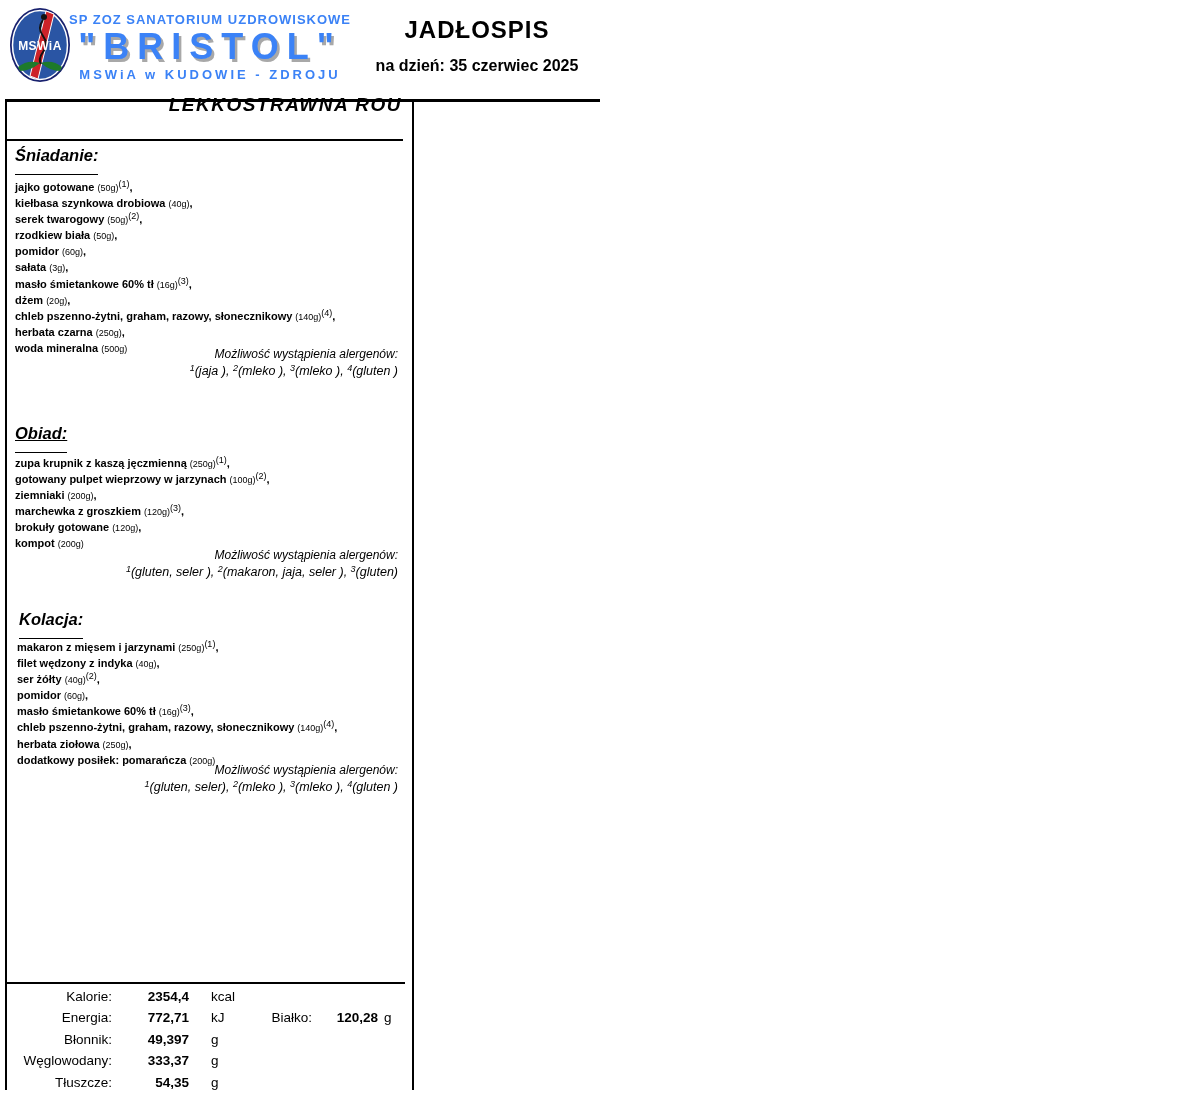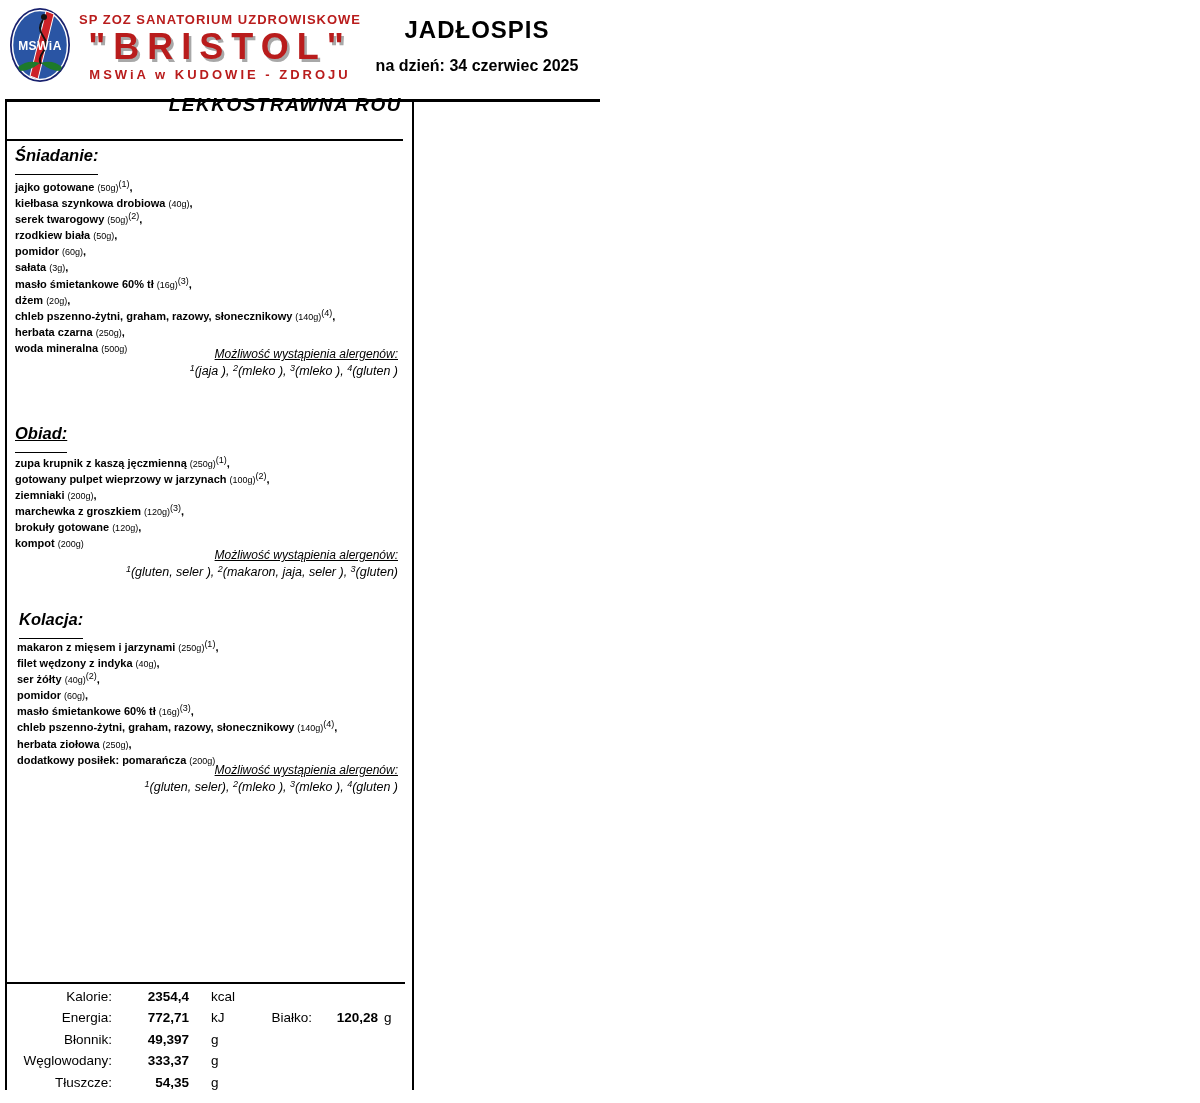--- a/index.html
+++ b/index.html
@@ -4,21 +4,21 @@
 <style>
   html,body{margin:0;padding:0;background:#fff;}
   body{
     width:1200px;height:1103px;position:relative;overflow:hidden;
     font-family:"Liberation Sans","DejaVu Sans",sans-serif;color:#000;
   }
   .abs{position:absolute;}
 
   
   .logo{left:8px;top:5px;width:64px;height:82px;}
-  .brand-block{left:78px;top:12px;width:284px;text-align:center;color:#b91c1c;}
+  .brand-block{left:68px;top:12px;width:284px;text-align:center;color:#3b82f6;}
   .org-line1{font-size:13px;font-weight:bold;letter-spacing:1px;white-space:nowrap;}
   .brand-name{
     font-size:36px;font-weight:bold;letter-spacing:8px;line-height:1.05;
     margin-top:1px;white-space:nowrap;text-shadow:2.5px 2.5px 0 #a8a8a8;
   }
   .org-line2{font-size:13px;font-weight:bold;letter-spacing:3px;white-space:nowrap;margin-top:1px;}
   .title-block{left:352px;top:16px;width:250px;text-align:center;}
   .doc-title{font-size:24px;font-weight:bold;letter-spacing:1px;}
   .doc-date{font-size:16px;font-weight:bold;margin-top:13px;white-space:nowrap;}
 
@@ -36,21 +36,21 @@
   }
   .sec-head{
     font-size:16.5px;font-weight:bold;font-style:italic;white-space:nowrap;
   }
   .sec-head .u{border-bottom:1.8px solid #000;padding-bottom:10px;}
   .items{font-size:11px;font-weight:bold;line-height:15.1px;white-space:nowrap;}
   .portion{font-size:9px;font-weight:normal;margin-left:3px;letter-spacing:0;}
   sup.fn{font-size:9px;font-weight:normal;line-height:0;vertical-align:4px;}
   .tail{font-weight:bold;}
   .allergens{width:383px;text-align:right;font-style:italic;line-height:16.5px;}
-  .allergen-title{font-size:12px;text-decoration:underline;white-space:nowrap;}
+  .allergen-title{font-size:12px;white-space:nowrap;}
   .allergen-list{font-size:12.5px;white-space:nowrap;}
   .allergen-list sup{font-size:9px;line-height:0;vertical-align:4px;}
 
   
   .nutrition{left:0;top:989px;width:410px;font-size:13.5px;}
   .nut-row{display:flex;align-items:baseline;height:21.4px;gap:16px;}
   .nut-label{width:112px;text-align:right;padding-right:9px;white-space:nowrap;}
   .nut-value{width:52px;text-align:right;font-weight:bold;white-space:nowrap;}
   .nut-unit{margin-left:6px;}
   .protein-row{position:absolute;left:258px;top:21.4px;display:flex;align-items:baseline;}
@@ -74,21 +74,21 @@
 </div>
 
 <div class="abs brand-block">
   <div class="org-line1">SP ZOZ SANATORIUM UZDROWISKOWE</div>
   <div class="brand-name">"BRISTOL"</div>
   <div class="org-line2">MSWiA w KUDOWIE - ZDROJU</div>
 </div>
 
 <div class="abs title-block">
   <div class="doc-title">JADŁOSPIS</div>
-  <div class="doc-date">na dzień: 34 czerwiec 2025</div>
+  <div class="doc-date">na dzień: 35 czerwiec 2025</div>
 </div>
 
 <div class="abs rule-top"></div>
 <div class="abs border-left"></div>
 <div class="abs divider-v"></div>
 <div class="abs rule-title"></div>
 <div class="abs rule-bottom"></div>
 
 <div class="abs diet-title">LEKKOSTRAWNA ROU</div>
 

